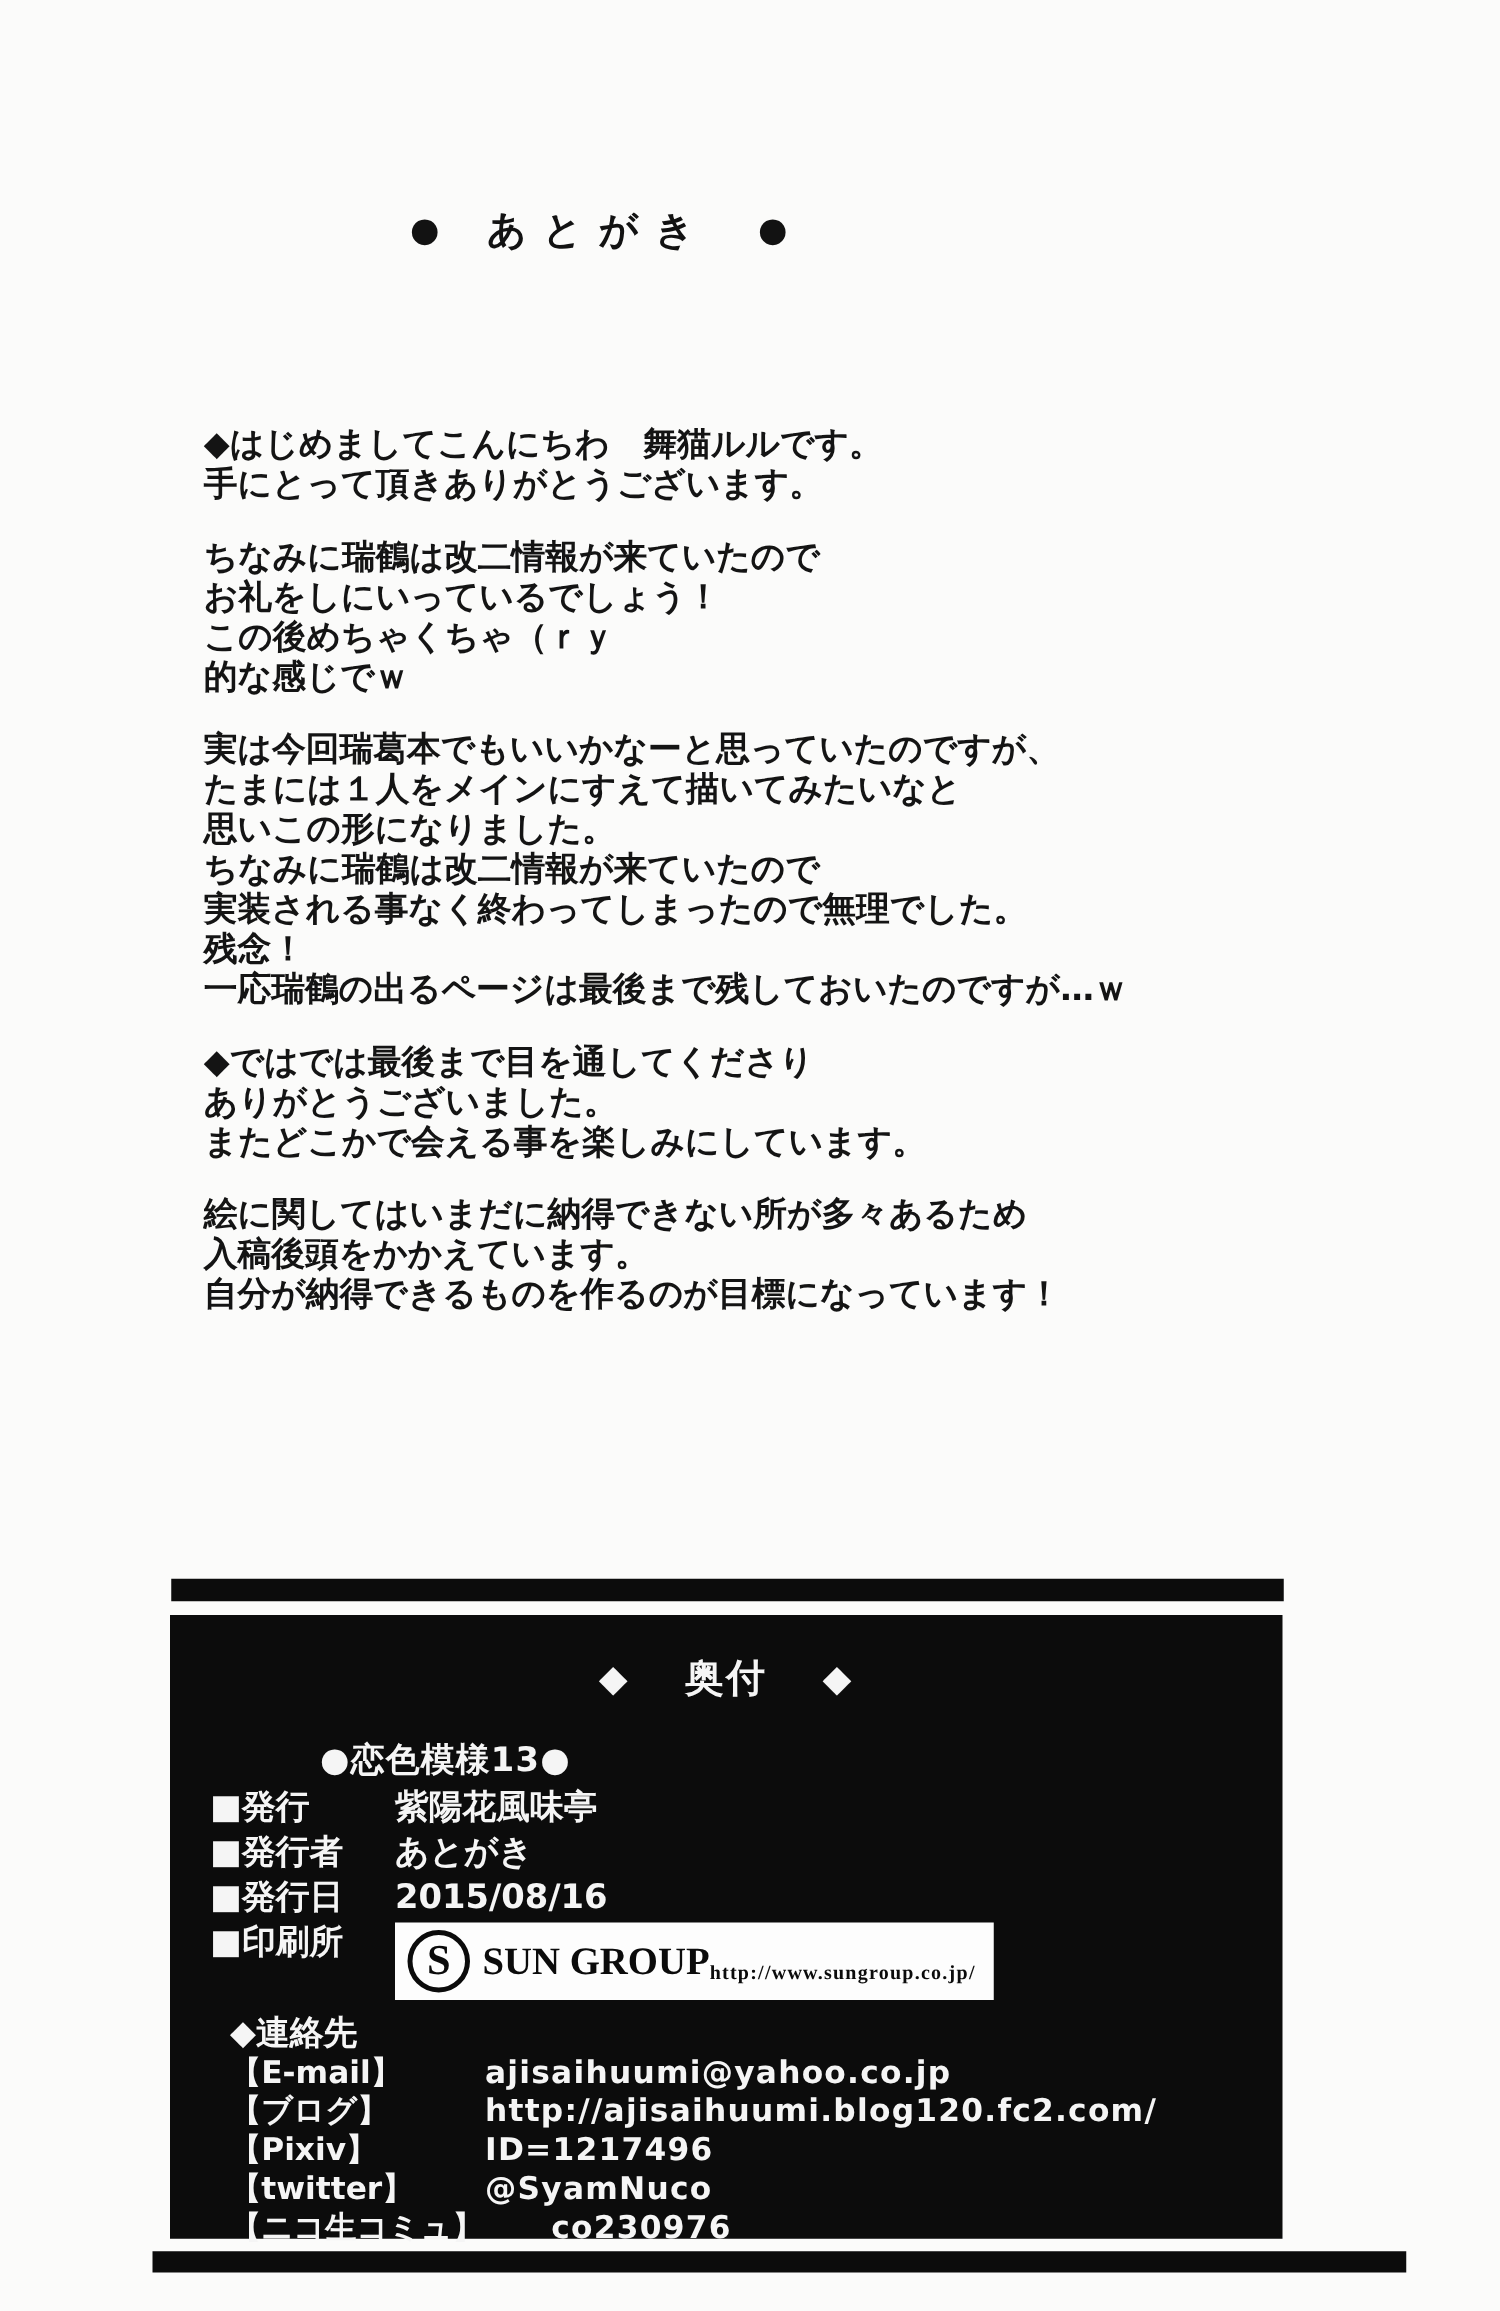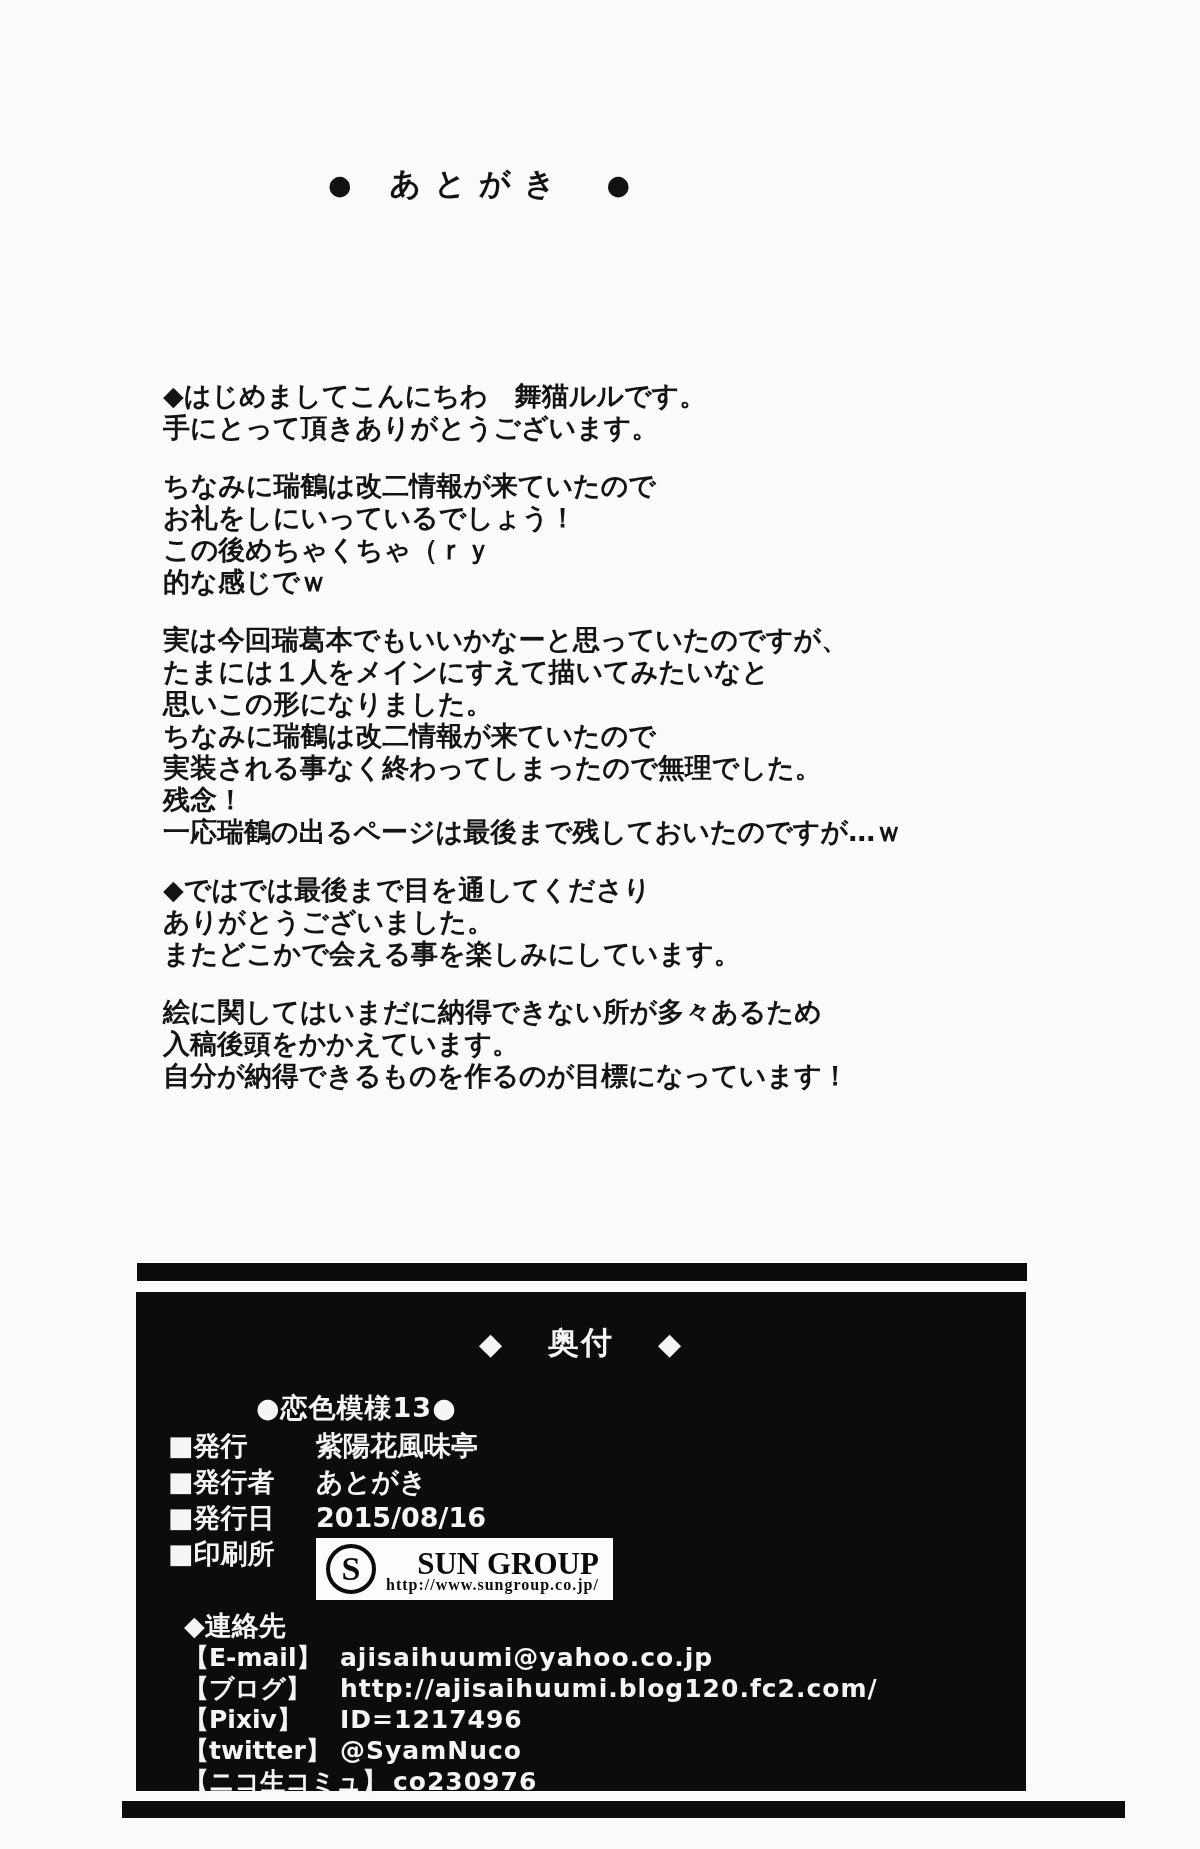--- a/index.html
+++ b/index.html
@@ -15,21 +15,21 @@
   .afterword-title{
     position:absolute;top:163px;left:328px;
     display:flex;align-items:center;
     font-weight:700;font-size:30px;color:#121212;
   }
   .afterword-title .dot{font-size:27px;line-height:1;}
   .afterword-title .title-text{
     margin:0 38px;letter-spacing:13px;font-size:31px;text-align:center;
   }
   .afterword-body{
-    position:absolute;top:380px;left:163px;width:880px;
+    position:absolute;top:340px;left:163px;width:880px;
     font-size:27px;font-weight:700;line-height:32px;color:#141414;
   }
   .afterword-body p{margin:0 0 26px 0;}
   .afterword-body .line{display:block;white-space:pre;}
   
   .rule-top{
     position:absolute;left:137px;top:1263px;width:890px;height:18px;
     background:#0c0c0c;
   }
   .colophon-box{
@@ -64,38 +64,39 @@
     padding:6px 14px 6px 10px;margin-top:2px;
     height:50px;
   }
   .logo-mark{
     width:42px;height:42px;border:4px solid #0b0b0b;border-radius:50%;
     display:flex;align-items:center;justify-content:center;
     font-family:"Liberation Serif","DejaVu Serif",serif;
     font-weight:700;font-size:34px;line-height:1;
     margin-right:10px;flex:0 0 auto;
   }
-  .logo-text{display:flex;flex-direction:column;align-items:flex-end;}
+  .logo-text{display:flex;flex-direction:row;align-items:flex-end;}
   .logo-name{
     font-family:"Liberation Serif","DejaVu Serif",serif;
     font-weight:700;font-size:31px;line-height:30px;letter-spacing:0px;
   }
   .logo-url{
     font-family:Liberation Serif, serif;
     font-size:16px;line-height:11px;letter-spacing:1px;font-weight:700;
   }
   .contact-header{
     position:absolute;top:316px;left:48px;
     font-weight:700;font-size:27px;
   }
   .contact-rows{position:absolute;top:350px;left:48px;width:810px;}
   .contact-row{
     display:flex;align-items:baseline;
     font-weight:700;font-size:25px;line-height:31px;
     font-family:"DejaVu Sans","Liberation Sans",sans-serif;
+    gap:48px;
   }
   .contact-row .lbl{min-width:150px;white-space:pre;}
   .contact-row .val{white-space:pre;margin-left:6px;letter-spacing:1px;}
 </style>
 </head>
 <body>
 
 <div class="afterword-title">
   <span class="dot">●</span>
   <span class="title-text">あとがき</span>

